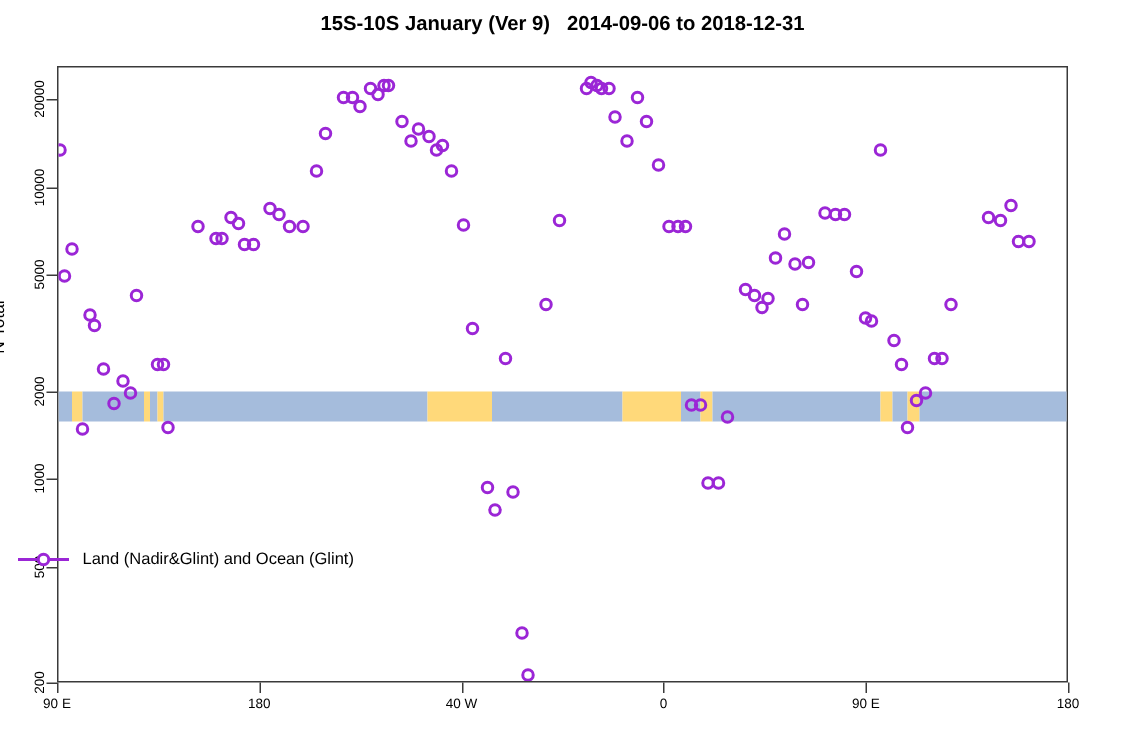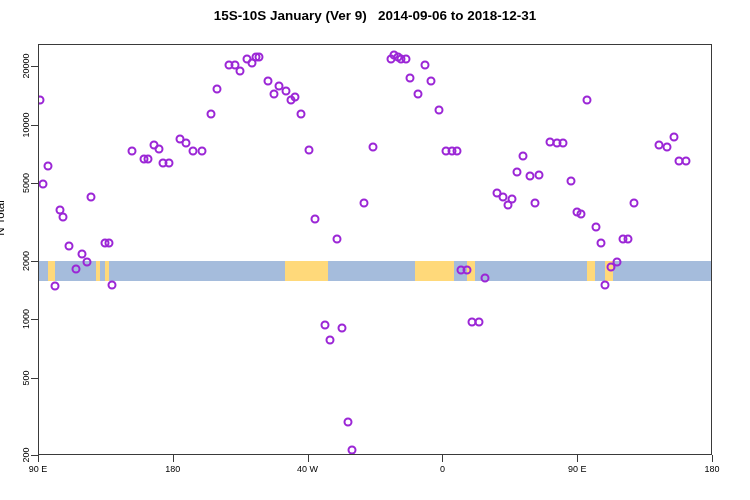--- a/index.html
+++ b/index.html
@@ -305,14 +305,21 @@
       <div class="tick-x" style="position: absolute; left: 442.4px; top: 455px;"></div>
       <div class="ticklabel-x" style="left: 442.4px; top: 464px;">0</div>
       <div class="tick-x" style="position: absolute; left: 577.2px; top: 455px;"></div>
       <div class="ticklabel-x" style="left: 577.2px; top: 464px;">90 E</div>
       <div class="tick-x" style="position: absolute; left: 712px; top: 455px;"></div>
       <div class="ticklabel-x" style="left: 712px; top: 464px;">180</div>
     </div>
 
   <div id="ylabel">N Total</div>
 
+  <div id="legend">
+    <div id="legend-line">
+      <div class="seg"></div>
+      <div class="dot"></div>
+    </div>
+    <div id="legend-label">Land (Nadir&amp;Glint) and Ocean (Glint)</div>
+  </div>
 
 </div>
 
 </body></html>

